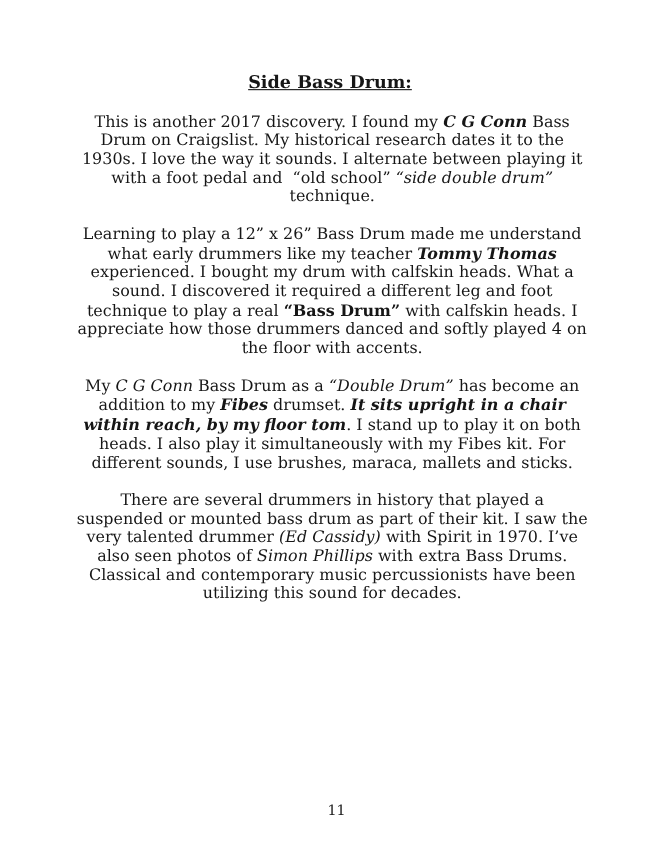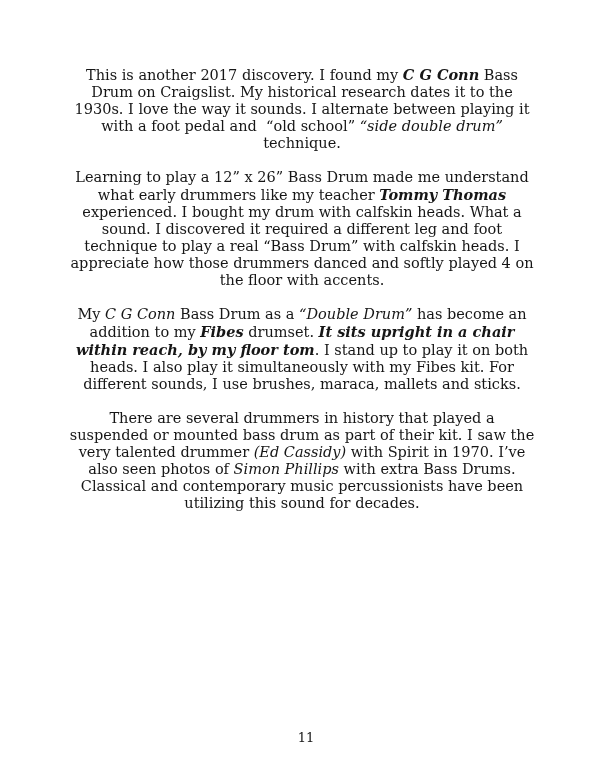--- a/index.html
+++ b/index.html
@@ -29,39 +29,40 @@
     text-decoration: underline;
     margin: 0 0 18px 0;
     line-height: 18px;
   }
 
   p.para {
     margin: 0 0 17px 4px;
   }
 
   .run { white-space: pre-wrap; }
-  .run.bold { font-weight: normal; }
+  .run.bold { font-weight: bold; }
   .run.italic { font-style: italic; }
   .run.bold-italic { font-weight: bold; font-style: italic; }
 
   .page-number {
     position: absolute;
     left: 12px;
     right: 0;
     bottom: 31px;
     text-align: center;
     font-size: 13px;
     line-height: 15px;
   }
 </style>
 </head>
 <body>
 
 <div class="page">
   <div class="content">
+    <span class="doc-title">Side Bass Drum:</span>
 
     <p class="para"><span class="run normal">This is another 2017 discovery. I found my </span><span class="run bold-italic">C G Conn</span><span class="run normal"> Bass Drum on Craigslist. My historical research dates it to the 1930s. I love the way it sounds. I alternate between playing it with a foot pedal and  “old school” </span><span class="run italic">“side double drum”</span><span class="run normal"> technique.</span></p>
 
     <p class="para"><span class="run normal">Learning to play a 12” x 26” Bass Drum made me understand what early drummers like my teacher </span><span class="run bold-italic">Tommy Thomas</span><span class="run normal"> experienced. I bought my drum with calfskin heads. What a sound. I discovered it required a different leg and foot technique to play a real </span><span class="run bold">“Bass Drum”</span><span class="run normal"> with calfskin heads. I appreciate how those drummers danced and softly played 4 on the floor with accents.</span></p>
 
     <p class="para"><span class="run normal">My </span><span class="run italic">C G Conn</span><span class="run normal"> Bass Drum as a </span><span class="run italic">“Double Drum”</span><span class="run normal"> has become an addition to my </span><span class="run bold-italic">Fibes</span><span class="run normal"> drumset. </span><span class="run bold-italic">It sits upright in a chair within reach, by my floor tom</span><span class="run normal">. I stand up to play it on both heads. I also play it simultaneously with my Fibes kit. For different sounds, I use brushes, maraca, mallets and sticks.</span></p>
 
     <p class="para"><span class="run normal">There are several drummers in history that played a suspended or mounted bass drum as part of their kit. I saw the very talented drummer </span><span class="run italic">(Ed Cassidy)</span><span class="run normal"> with Spirit in 1970. I’ve also seen photos of </span><span class="run italic">Simon Phillips</span><span class="run normal"> with extra Bass Drums. Classical and contemporary music percussionists have been utilizing this sound for decades.</span></p>
   </div>
 

